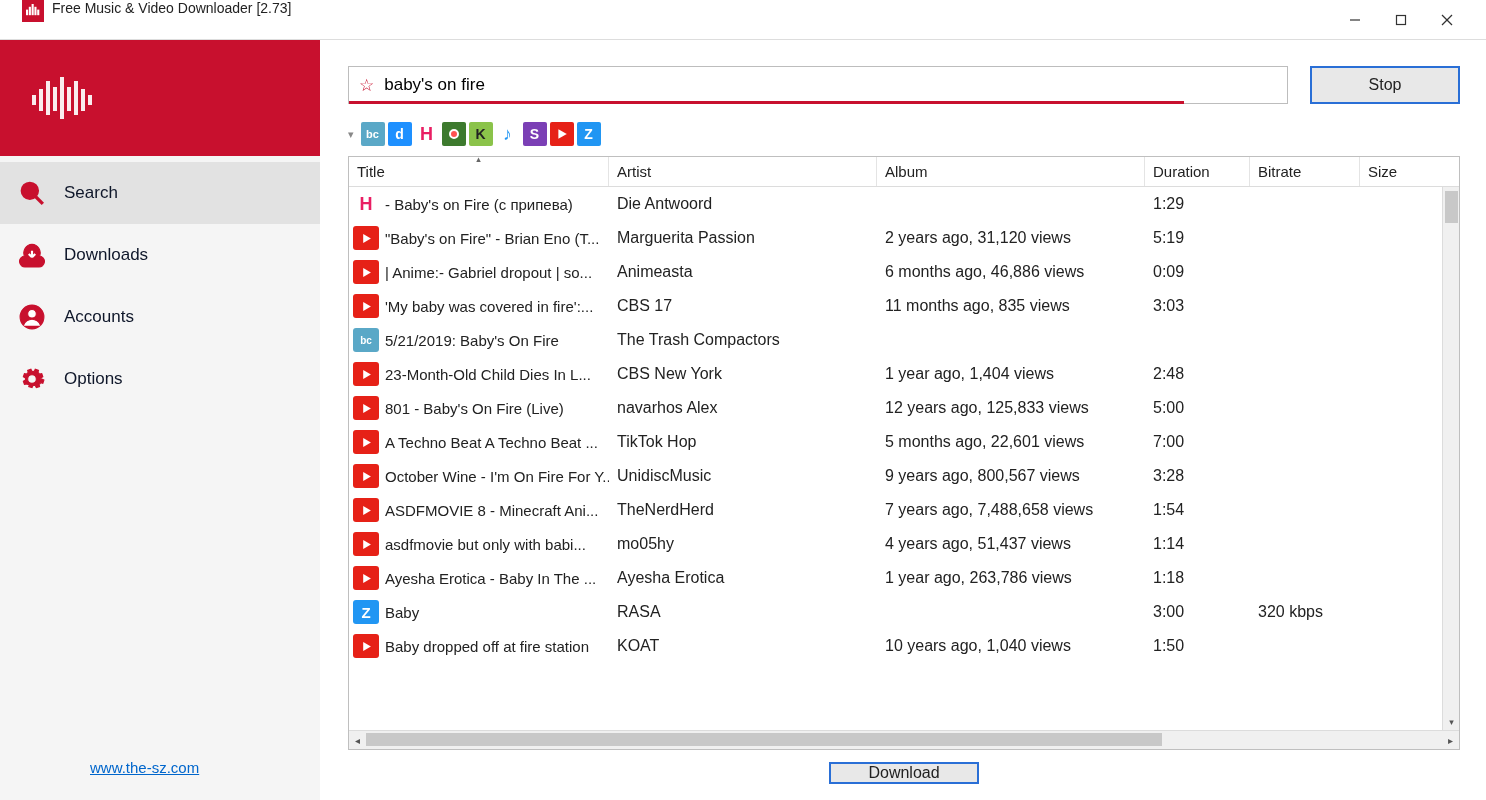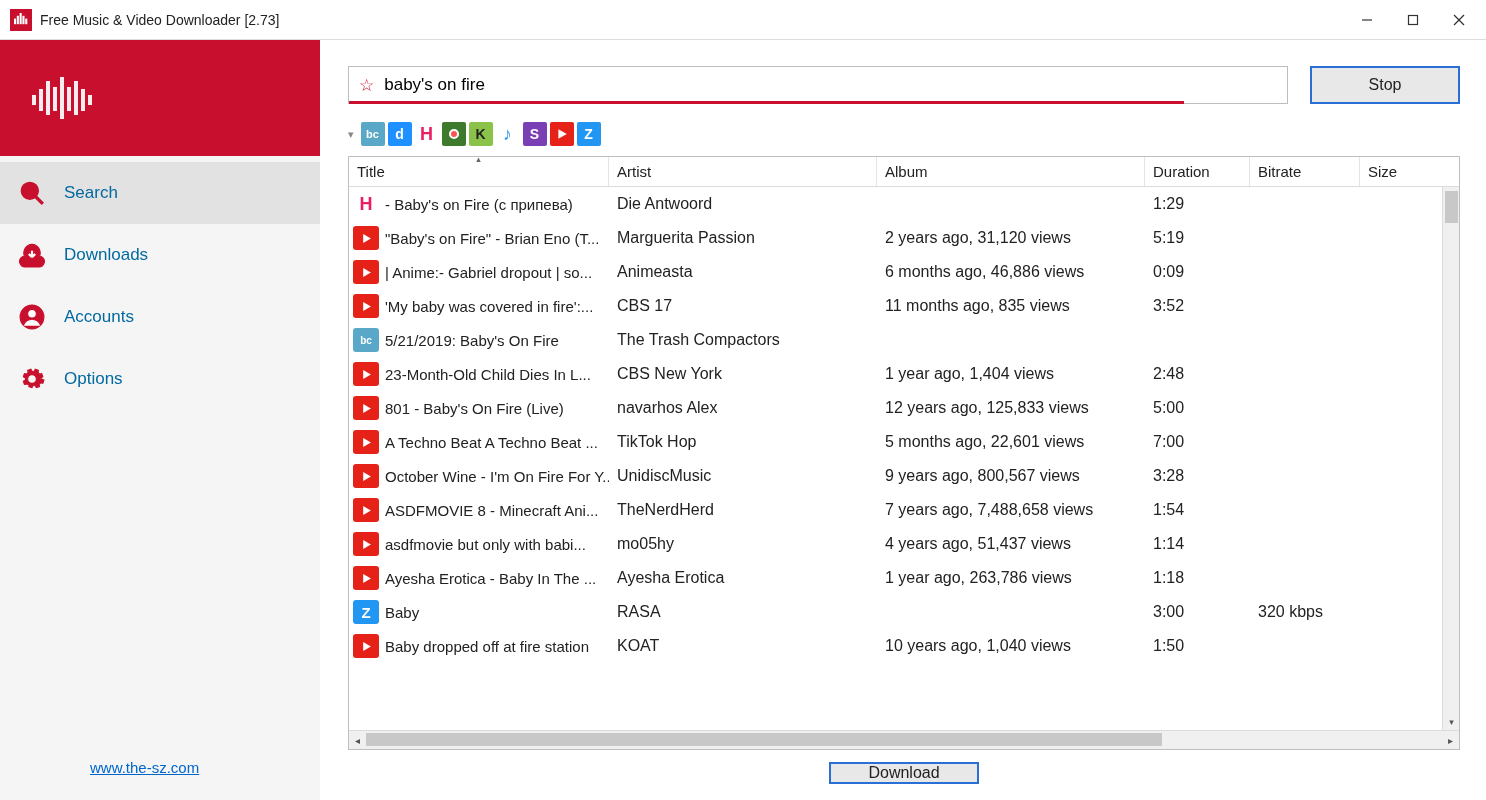--- a/index.html
+++ b/index.html
@@ -1,31 +1,31 @@
 <!DOCTYPE html>
 <html><head>
 <meta charset="utf-8">
 <style>
 *{box-sizing:border-box;margin:0;padding:0;font-family:"Segoe UI",Tahoma,sans-serif;font-size:15px;color:#222}
 html,body{width:1486px;height:800px;overflow:hidden;background:#fff}
-.titlebar{height:40px;display:flex;align-items:center;padding:0 4px;border-bottom:1px solid #ddd}
+.titlebar{height:40px;display:flex;padding:0 16px;border-bottom:1px solid #ddd}
 .app-icon{width:22px;height:22px;background:#c8102e;margin:0 8px 0 6px;display:flex;align-items:center;justify-content:center}
 .app-icon svg{width:14px;height:14px}
 .titlebar-title{flex:0 0 auto;font-size:14px}
 .titlebar-spacer{flex:1}
 .win-btn{width:46px;height:40px;display:flex;align-items:center;justify-content:center;color:#333}
 .win-btn svg{width:12px;height:12px;stroke:#333;stroke-width:1.2;fill:none}
 .body{display:flex;height:760px}
 .sidebar{width:320px;background:#f5f5f5;display:flex;flex-direction:column}
 .brand{height:116px;background:#c8102e;display:flex;align-items:center;padding-left:30px}
 .brand svg{width:70px;height:60px;fill:#fff;opacity:.92}
 .nav{padding-top:6px}
 .nav-item{height:62px;display:flex;align-items:center;padding-left:18px;gap:18px;cursor:pointer}
 .nav-item.active{background:#e2e2e2}
-.nav-item .lbl{font-size:17px;color:#0369a1}
+.nav-item .lbl{font-size:17px;color:#0f172a}
 .nav-ico{width:28px;height:28px;display:flex;align-items:center;justify-content:center}
 .nav-ico svg{width:26px;height:26px;fill:#c8102e;stroke:#c8102e}
 .footer-link{margin-top:auto;padding:0 0 24px 90px}
 .footer-link a{color:#0066cc;text-decoration:underline;font-size:15px}
 .main{flex:1;padding:26px 26px 0 28px;display:flex;flex-direction:column}
 .searchrow{display:flex;gap:22px;align-items:stretch}
 .searchbox{flex:1;height:38px;border:1px solid #bdbdbd;display:flex;align-items:center;padding:0 10px;position:relative}
 .searchbox .star{color:#c8102e;font-size:17px;margin-right:10px}
 .searchbox input{border:none;outline:none;flex:1;font-size:17px;color:#000000;height:100%}
 .progressbar{position:absolute;left:0;bottom:-1px;height:3px;background:#c8102e;width:89%}
@@ -262,21 +262,21 @@
             <div class="cell title">
               <span class="srcico yt">
                 <svg viewBox="0 0 10 10">
                   <path d="M2 1v8l7-4z"></path>
                 </svg>
               </span>
               <span>'My baby was covered in fire':...</span>
             </div>
             <div class="cell artist">CBS 17</div>
             <div class="cell album">11 months ago, 835 views</div>
-            <div class="cell duration">3:52</div>
+            <div class="cell duration">3:03</div>
             <div class="cell bitrate"></div>
             <div class="cell size"></div>
           </div>
           <div class="row">
             <div class="cell title">
               <span class="srcico bc">bc</span>
               <span>5/21/2019:  Baby's On Fire</span>
             </div>
             <div class="cell artist">The Trash Compactors</div>
             <div class="cell album"></div>

